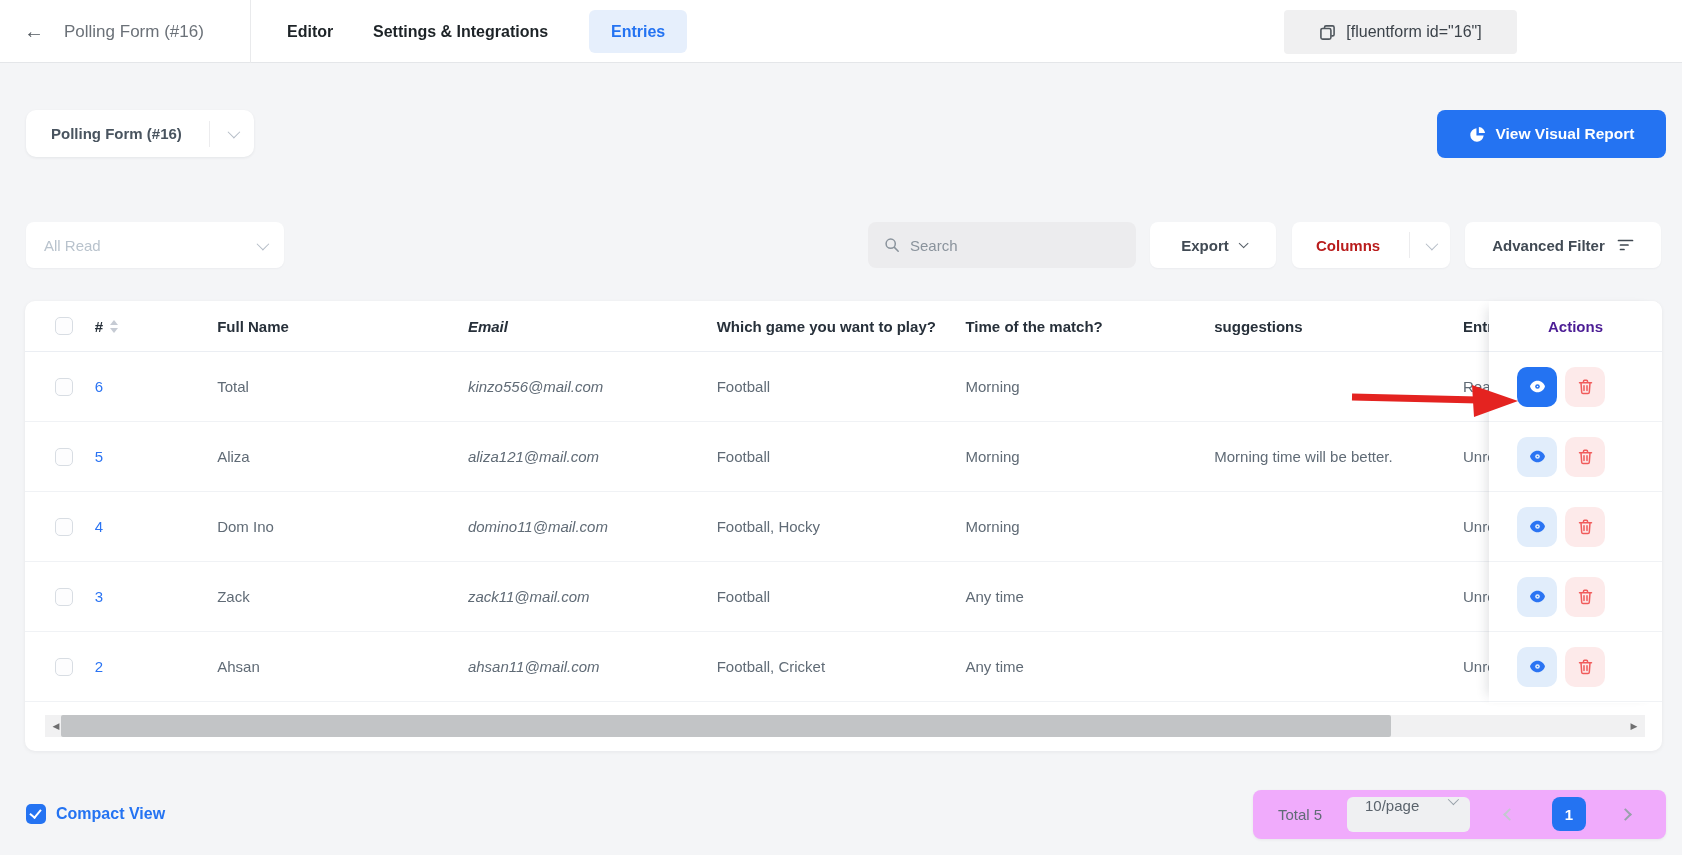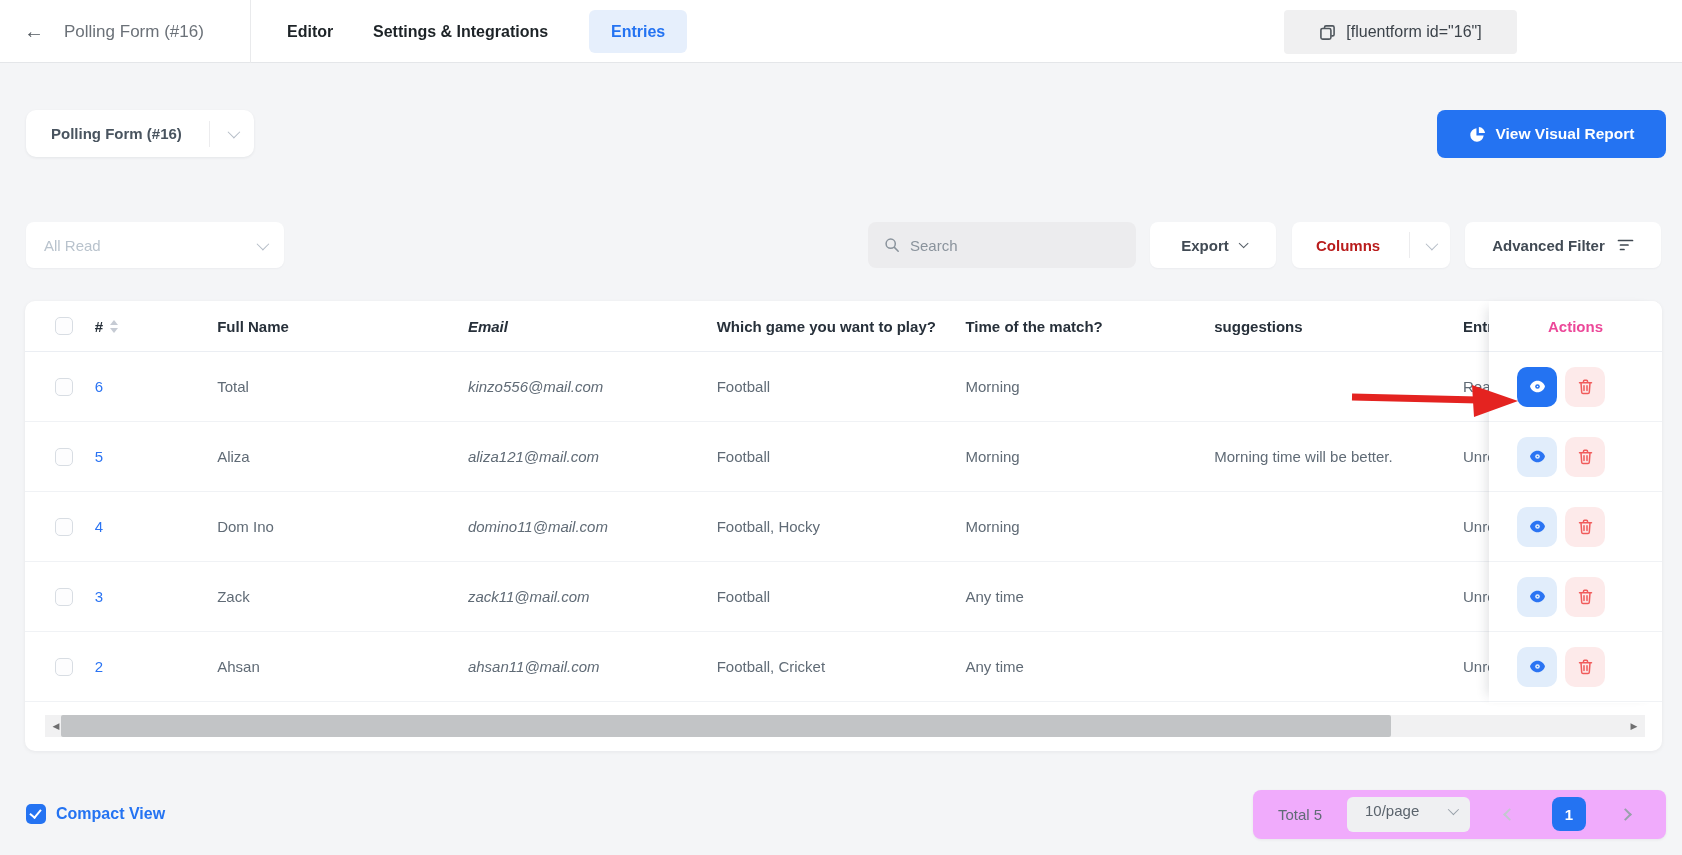--- a/index.html
+++ b/index.html
@@ -58,42 +58,42 @@
   .cell { white-space:nowrap; overflow:hidden; }
   .id-link { color:#2b74f3; text-decoration:none; cursor:pointer; }
   .cbox { width:18px; height:18px; border:1px solid #d8dde3; border-radius:5px; background:#fdfdfe; cursor:pointer; display:inline-block; }
   .hash-wrap { display:flex; align-items:center; gap:7px; }
   .carets { display:flex; flex-direction:column; gap:3px; cursor:pointer; }
   .caret-up { width:0; height:0; border-left:4px solid transparent; border-right:4px solid transparent; border-bottom:5px solid #c6cbd4; }
   .caret-down { width:0; height:0; border-left:4px solid transparent; border-right:4px solid transparent; border-top:5px solid #c6cbd4; }
 
   
   .pinned { position:absolute; right:0; top:0; width:173px; height:402px; background:#fff; border-top-right-radius:10px; box-shadow:-9px 0 12px -7px rgba(35,45,60,.14); }
-  .pinned-head { height:51px; border-bottom:1px solid #ebeef3; display:flex; align-items:center; justify-content:center; font-size:15px; font-weight:700; color:#ec4899; }
+  .pinned-head { height:51px; border-bottom:1px solid #ebeef3; display:flex; align-items:center; justify-content:center; font-size:15px; font-weight:700; color:#4c1d95; }
   .pinned-cell { height:70px; border-bottom:1px solid #f0f2f5; display:flex; align-items:center; gap:8px; padding-left:28px; }
   .abtn { width:40px; height:40px; border:none; border-radius:10px; display:flex; align-items:center; justify-content:center; cursor:pointer; }
   .eye-btn { background:#e1edfb; }
   .eye-btn.active { background:#2473f2; }
   .del-btn { background:#fdeaea; }
 
   
   .hscroll { position:absolute; left:20px; top:414px; width:1600px; height:22px; background:#f1f1f2; display:flex; align-items:center; }
   .hs-arrow { width:22px; display:flex; align-items:center; justify-content:center; font-size:9px; color:#6f6f70; cursor:pointer; }
   .hs-thumb { position:absolute; left:16px; top:0; width:1330px; height:22px; background:#c2c4c6; border-radius:2px; cursor:grab; }
   .hs-right { position:absolute; right:0; top:0; height:22px; width:22px; display:flex; align-items:center; justify-content:center; font-size:9px; color:#6f6f70; cursor:pointer; }
 
   
   .compact { position:absolute; left:26px; top:804px; display:flex; align-items:center; gap:10px; cursor:pointer; }
   .compact .chk { width:20px; height:20px; background:#2473f2; border-radius:5px; position:relative; }
   .compact .chk:after { content:""; position:absolute; left:6px; top:3px; width:5px; height:9px; border-right:2px solid #fff; border-bottom:2px solid #fff; transform:rotate(40deg); }
   .compact .lbl { font-size:16px; font-weight:700; color:#2473f2; }
 
   .pager { position:absolute; left:1253px; top:790px; width:413px; height:49px; background:#f0abfc; border-radius:8px; box-shadow:0 1px 3px rgba(16,24,40,.06); }
   .pager .total { position:absolute; left:25px; top:0; height:49px; display:flex; align-items:center; font-size:15px; color:#606b76; }
-  .pager .perpage { position:absolute; left:94px; top:7px; width:123px; height:35px; background:#eff0f2; border-radius:6px; display:flex; align-items:center; justify-content:space-between; padding:0 14px 8px 18px; font-size:15px; color:#5b646d; cursor:pointer; }
+  .pager .perpage { position:absolute; left:94px; top:7px; width:123px; height:35px; background:#eff0f2; border-radius:6px; display:flex; justify-content:space-between; padding:0 14px 8px 18px; font-size:15px; color:#5b646d; cursor:pointer; }
   .pg-chev { width:8px; height:8px; border-right:1.6px solid #98a0a9; border-bottom:1.6px solid #98a0a9; display:inline-block; }
   .pager .prev, .pager .next { position:absolute; top:0; height:49px; display:flex; align-items:center; cursor:pointer; }
   .pager .prev { left:252px; }
   .pager .next { left:368px; }
   .arrow-left-chev { width:9px; height:9px; border-left:2px solid #c3c8cf; border-bottom:2px solid #c3c8cf; transform:rotate(45deg); }
   .arrow-right-chev { width:9px; height:9px; border-right:2px solid #99a1ab; border-top:2px solid #99a1ab; transform:rotate(45deg); }
   .pager .page1 { position:absolute; left:299px; top:7px; width:34px; height:34px; background:#2473f2; border:none; border-radius:8px; color:#fff; font-family:inherit; font-size:15px; font-weight:700; cursor:pointer; }
 
   
   .anno-arrow { position:absolute; left:1348px; top:383px; width:172px; height:36px; pointer-events:none; z-index:50; }

